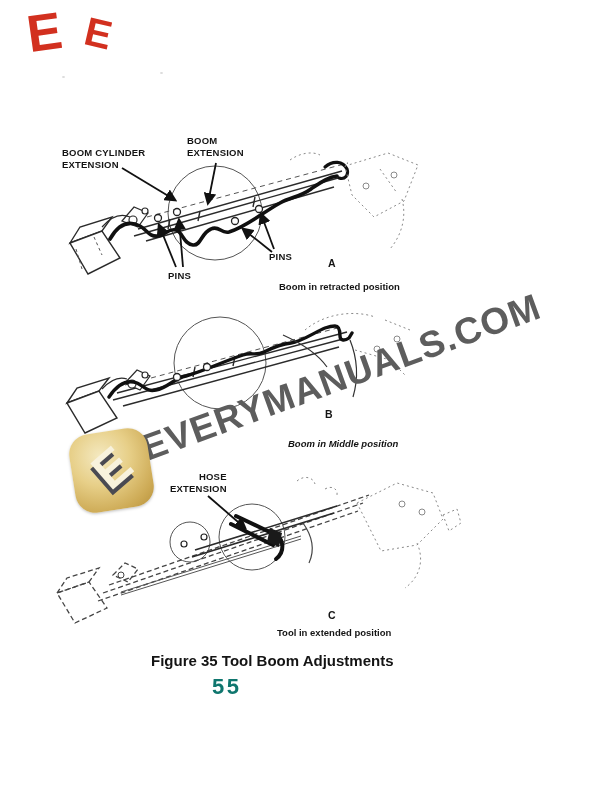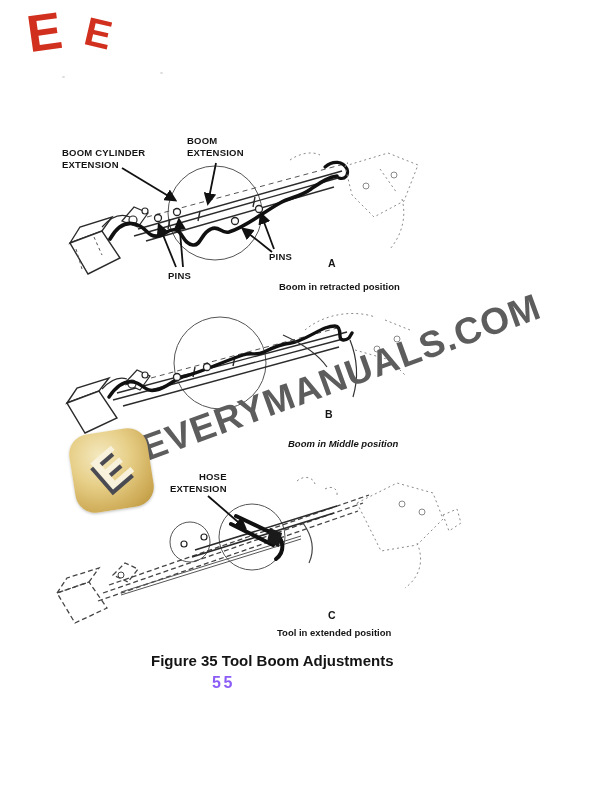--- a/index.html
+++ b/index.html
@@ -17,22 +17,22 @@
   }
   .fig-cap{
     position:absolute;font-weight:bold;font-size:9.5px;color:#141414;
     white-space:nowrap;z-index:6;
   }
   #figure-title{
     position:absolute;left:151px;top:652px;font-weight:bold;font-size:15px;
     color:#141414;white-space:nowrap;z-index:6;
   }
   #page-number{
-    position:absolute;left:212px;top:674px;font-weight:bold;font-size:16px;
-    letter-spacing:2.5px;color:#8b5cf6;z-index:6;
+    position:absolute;left:212px;top:674px;font-weight:bold;font-size:22px;
+    letter-spacing:2.5px;color:#0f766e;z-index:6;
   }
   #watermark{
     position:absolute;left:136px;top:430px;transform-origin:0 0;
     transform:rotate(-20deg);font-weight:bold;font-size:37px;letter-spacing:1px;
     color:#5d5d5d;white-space:nowrap;z-index:4;
   }
   #logo{
     position:absolute;left:72px;top:431px;width:79px;height:79px;
     transform:rotate(-9deg);border-radius:20px;z-index:5;
     background:radial-gradient(circle at 38% 30%, #f4e9c0 0%, #e7cf88 40%, #cdaa55 78%, #b8923c 100%);

